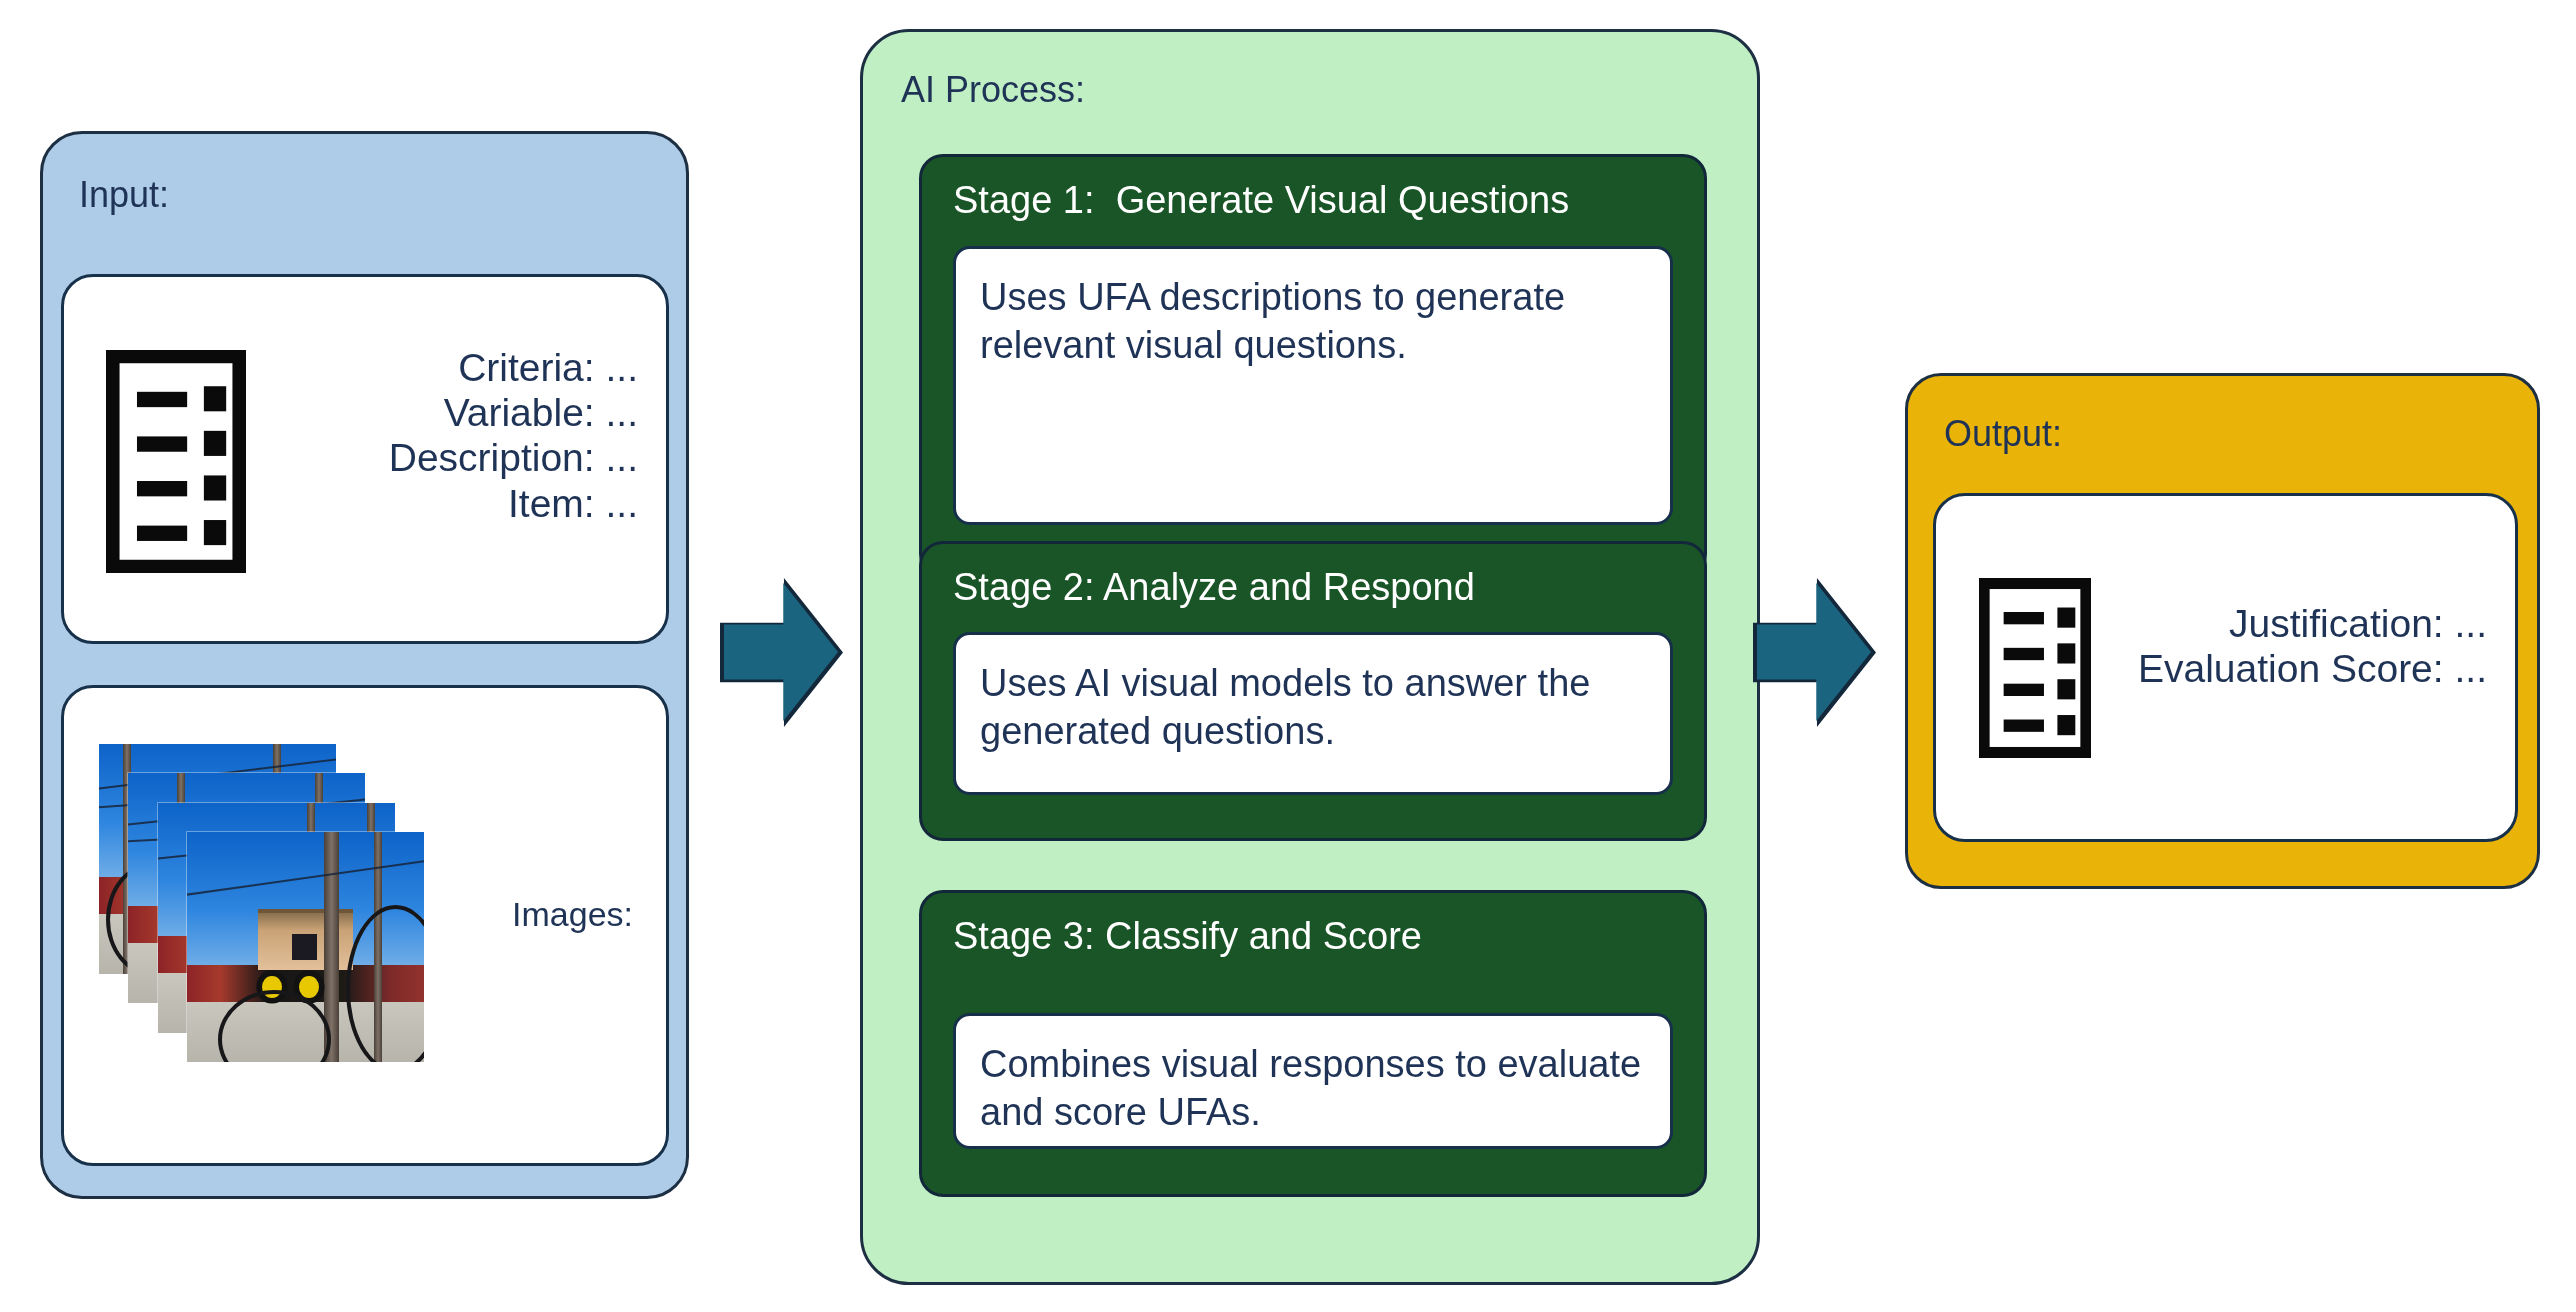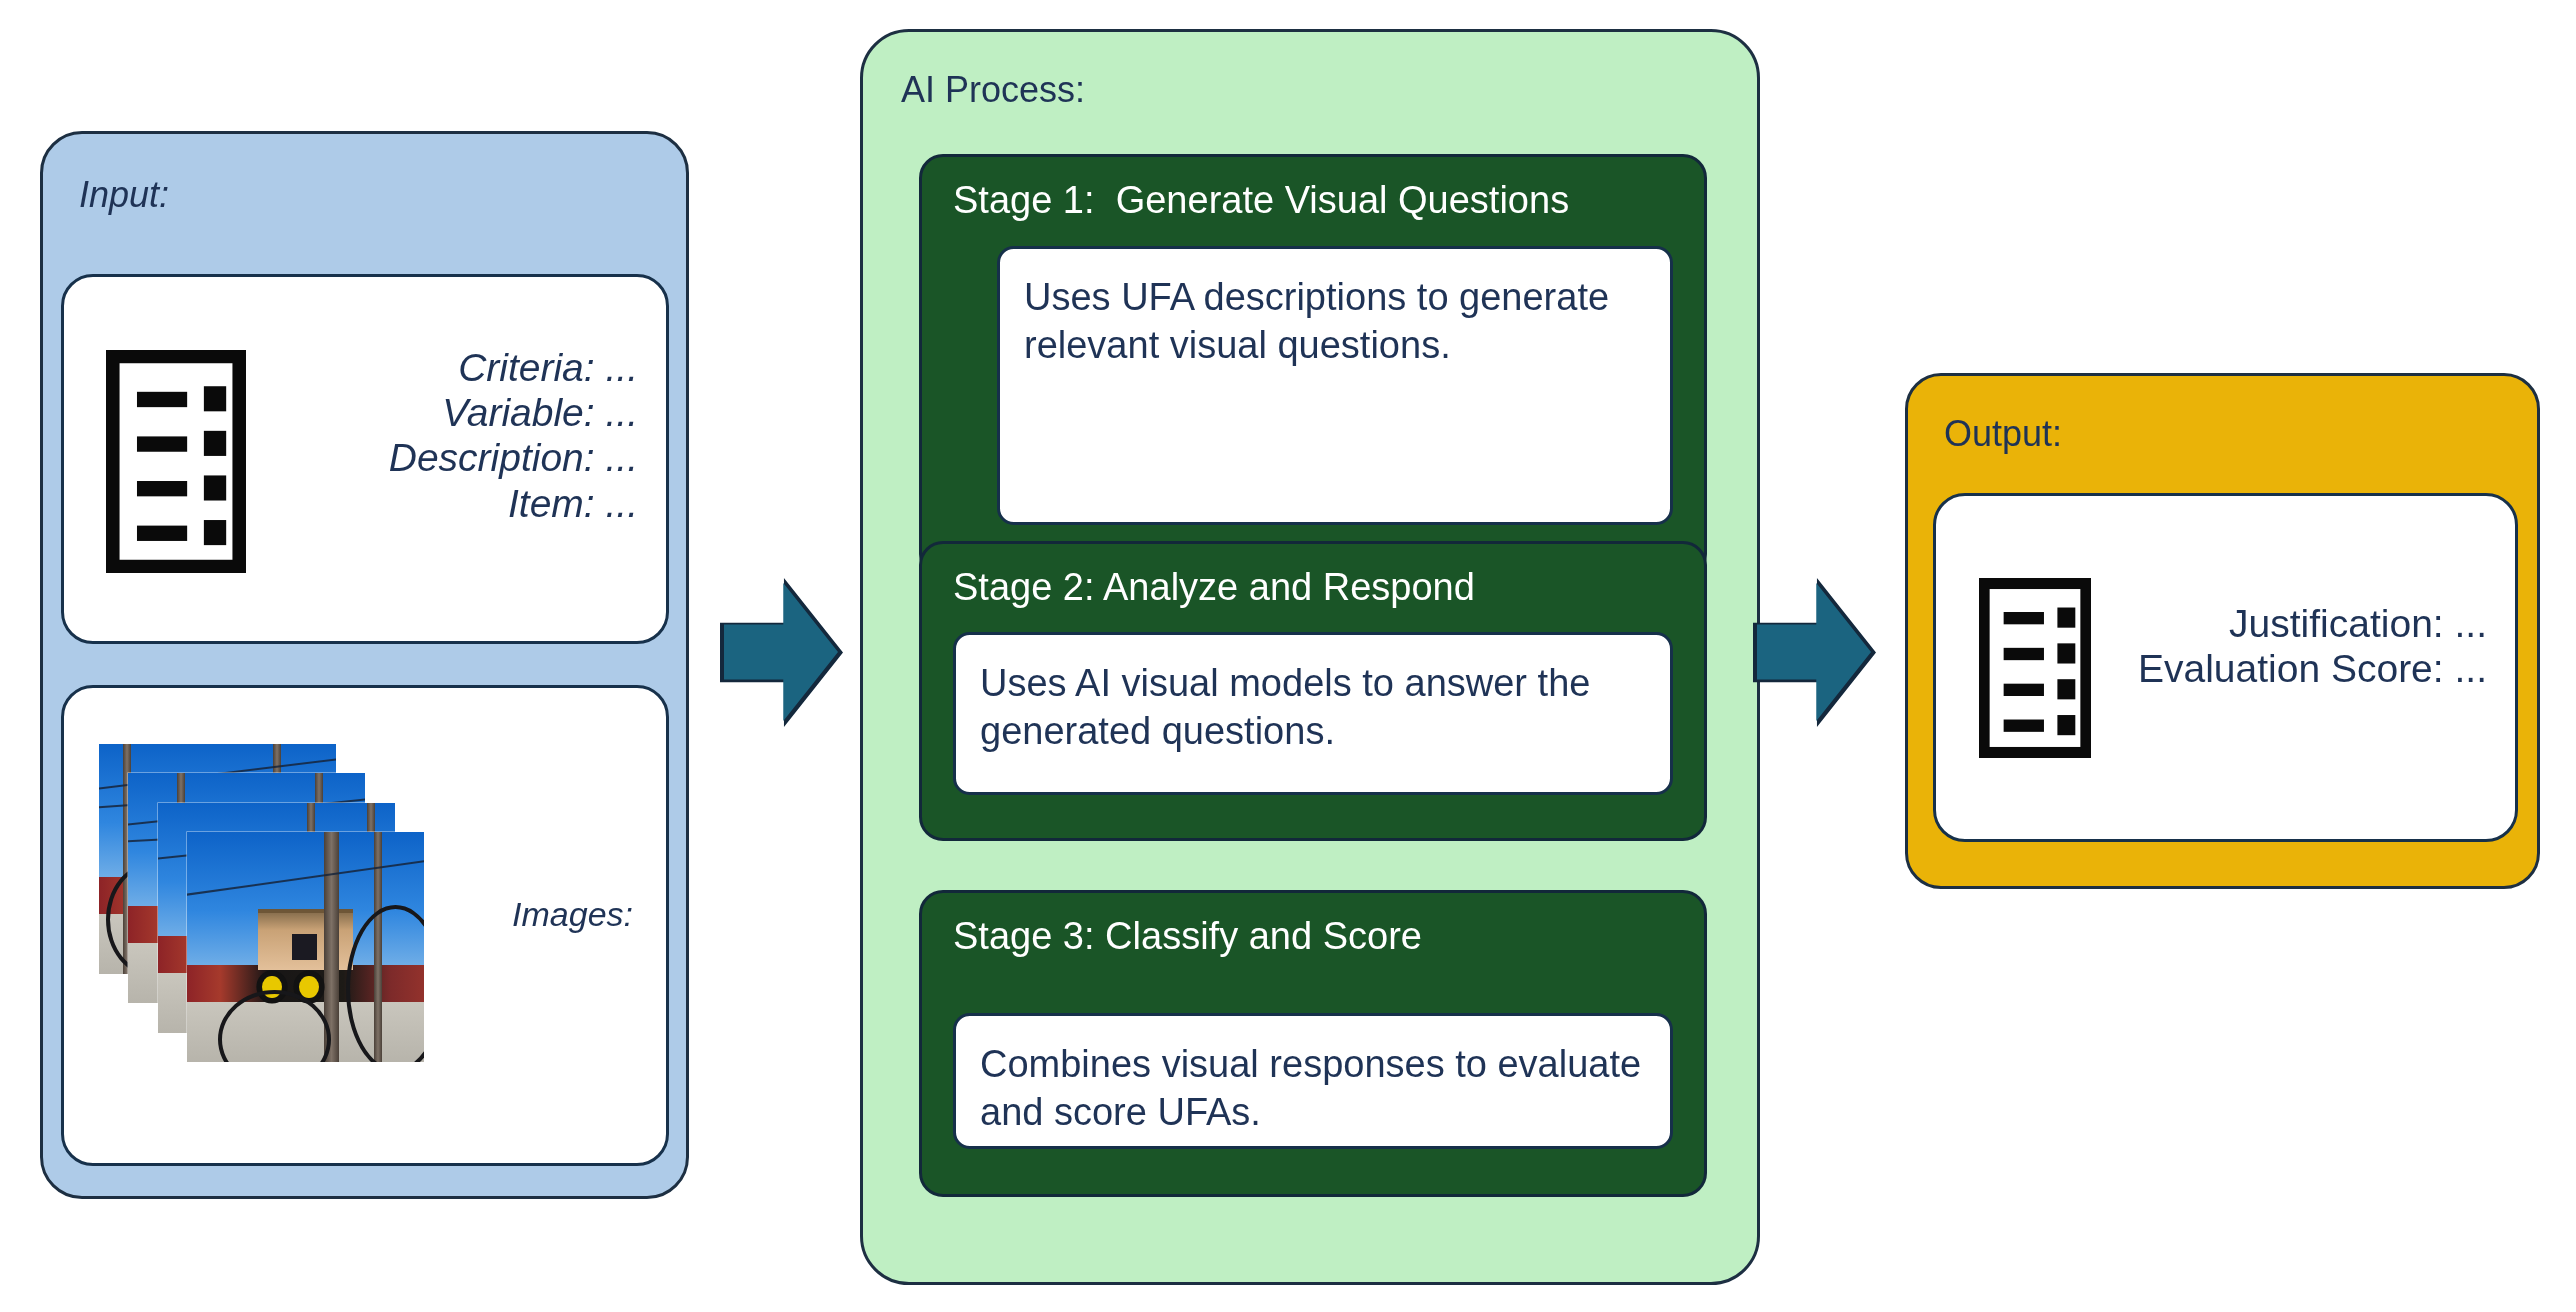--- a/index.html
+++ b/index.html
@@ -43,21 +43,20 @@
     border-radius: 32px;
   }
 
   
   #input-panel {
     left: 40px;
     top: 131px;
     width: 649px;
     height: 1068px;
     background: #aecbe8;
-    font-style: italic;
   }
   #input-panel-label {
     left: 36px;
     top: 43px;
   }
 
   #input-criteria-card {
     left: 18px;
     top: 140px;
     width: 608px;
@@ -242,21 +241,21 @@
     top: 89px;
     bottom: 42px;
     background: #ffffff;
     border: 3.5px solid #16304a;
     border-radius: 16.7px;
     padding: 25px 24px;
     color: #1f3356;
     font-size: 38px;
     line-height: 1.26;
   }
-  #stage-1 .stage-body { bottom: 50px; margin-left: 44px; }
+  #stage-1 .stage-body { bottom: 50px; }
   #stage-2 .stage-body { top: 88px; bottom: 43px; }
   #stage-3 .stage-body { top: 88px; bottom: 45px; margin-top: 32px; }
 
   
   #output-panel {
     left: 1905px;
     top: 373px;
     width: 635px;
     height: 516px;
     background: #eab308;

